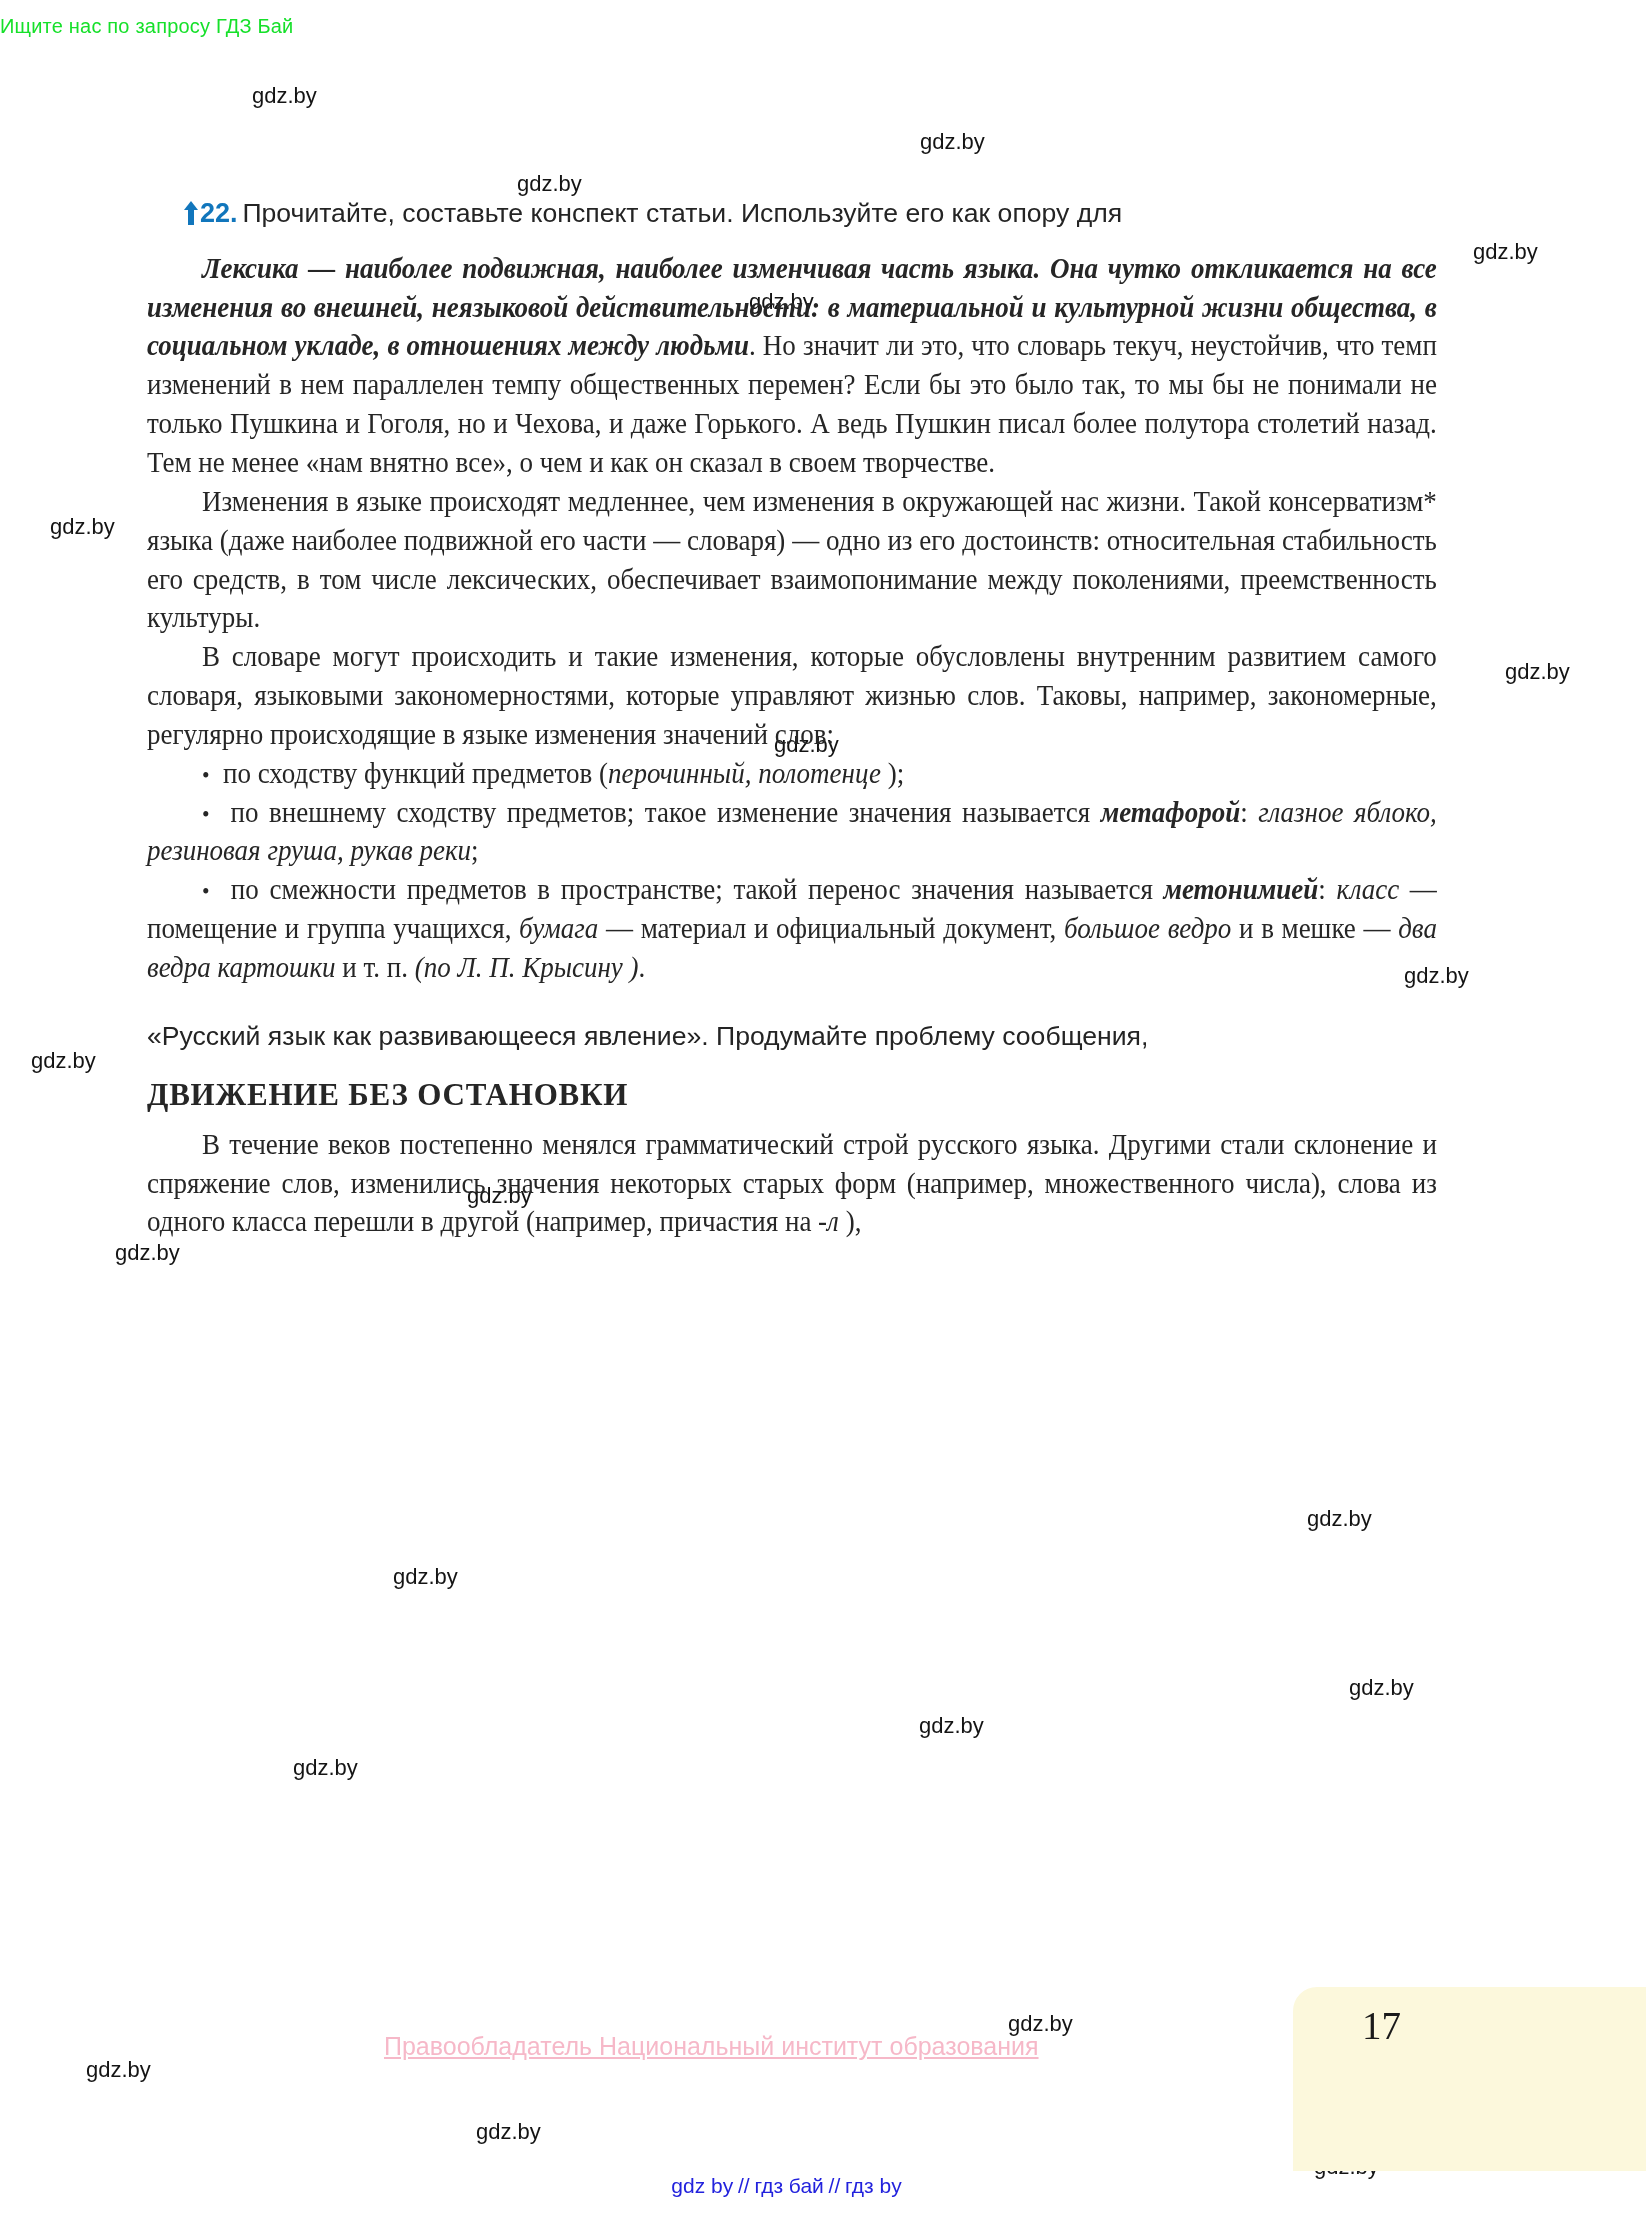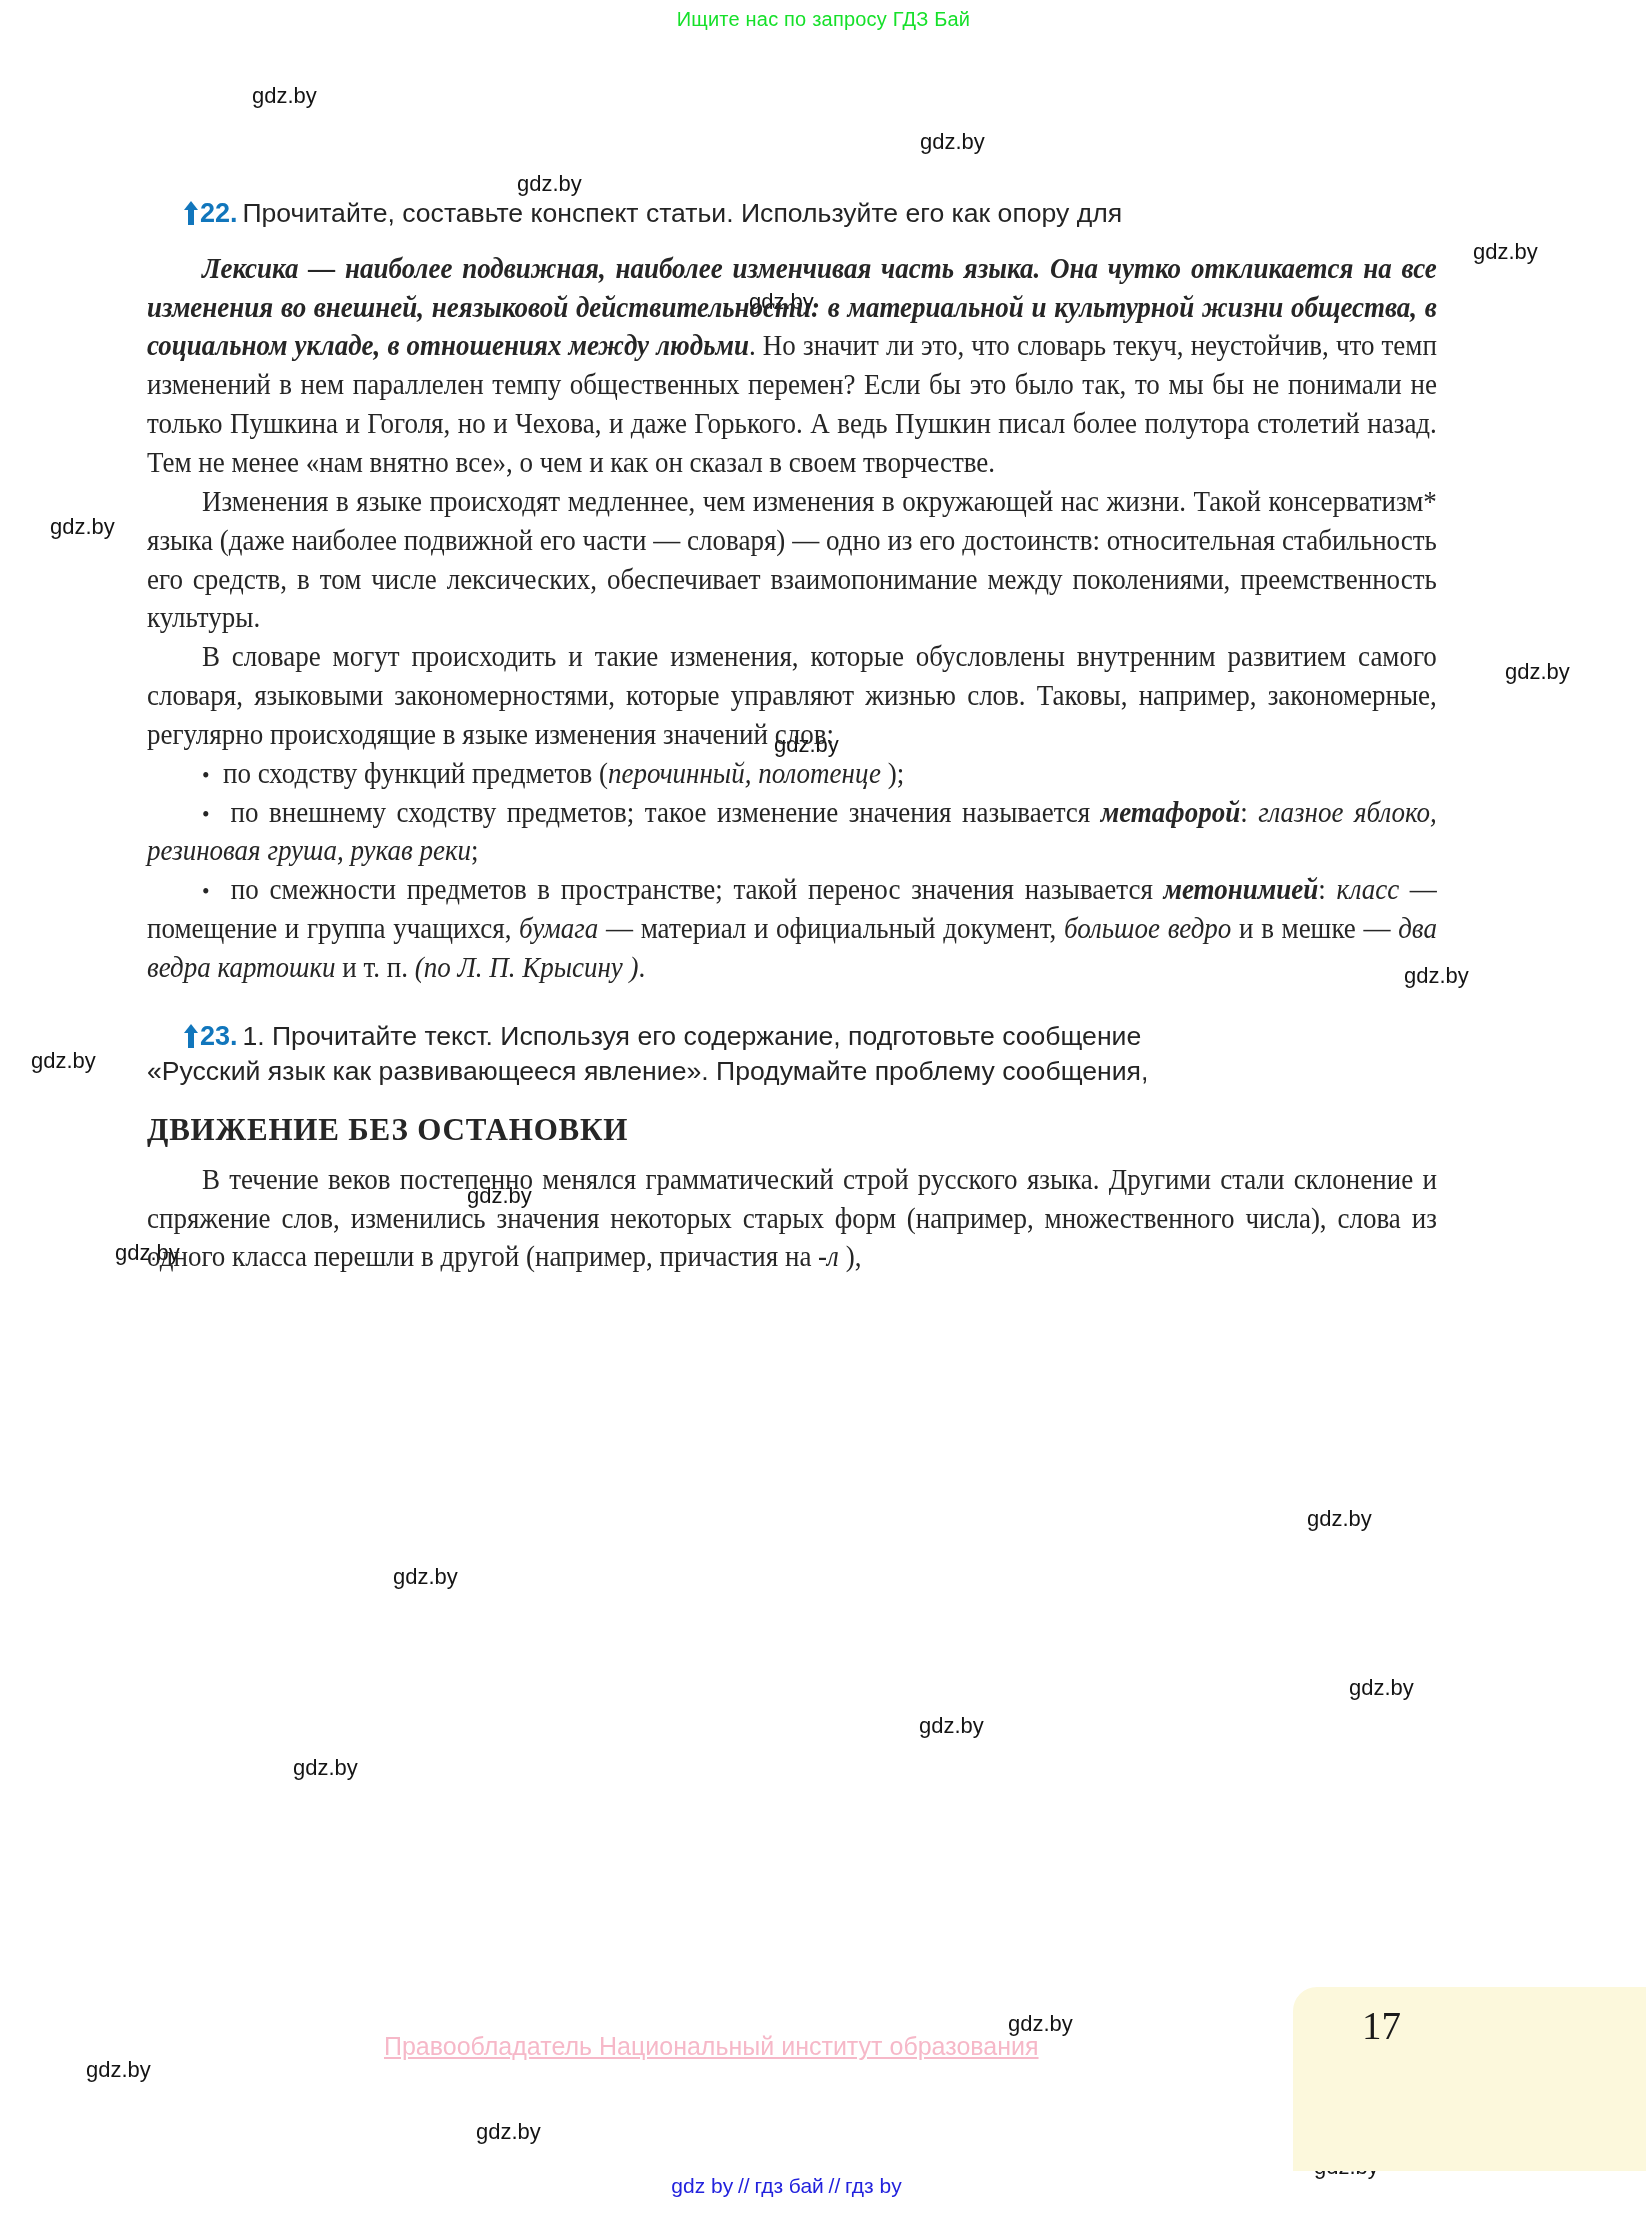--- a/index.html
+++ b/index.html
@@ -12,24 +12,23 @@
     width: 1647px;
     height: 2216px;
     background: #ffffff;
     overflow: hidden;
     font-family: "Liberation Serif", serif;
   }
 
   
   .top-banner {
     position: absolute;
-    top: 8px;
+    top: 15px;
     left: 0;
     width: 1647px;
-    text-align: center;
     font-family: "Liberation Sans", sans-serif;
     font-size: 20px;
     color: #16e02a;
     letter-spacing: 0.2px;
     white-space: nowrap;
   }
 
   
   .wm {
     position: absolute;
@@ -233,23 +232,20 @@
       <p class="bullet-p"><span class="bullet-dot">•</span>&nbsp; <span>по сходству функций предметов (</span><span class="it">перочинный, полотенце</span><span> );</span></p>
 
       <p class="bullet-p"><span class="bullet-dot">•</span>&nbsp; <span>по внешнему сходству предметов; такое изменение значения называется </span><span class="bi">метафорой</span><span>: </span><span class="it">глазное яблоко, резиновая груша, рукав реки</span><span>;</span></p>
 
       <p class="bullet-p"><span class="bullet-dot">•</span>&nbsp; <span>по смежности предметов в пространстве; такой перенос значения называется </span><span class="bi">метонимией</span><span>: </span><span class="it">класс</span><span> — помещение и группа учащихся, </span><span class="it">бумага</span><span> — материал и официальный документ, </span><span class="it">большое ведро</span><span> и в мешке — </span><span class="it">два ведра картошки</span><span> и т. п. </span><span class="it">(по Л. П. Крысину )</span><span>.</span></p>
     </div>
 
     <div style="height:32px"></div>
 
     <div class="ex-block">
-      <p class="task-line hang">
-        <span class="arrow-up"></span><span class="ex-num">23.</span><span>1. Прочитайте текст. Используя его содержание, подготовьте сообщение</span>
-      </p>
       <p class="task-line">«Русский язык как развивающееся явление». Продумайте проблему сообщения,</p>
 
       <h2 class="story-title">ДВИЖЕНИЕ БЕЗ ОСТАНОВКИ</h2>
 
       <p class="body-p"><span>В течение веков постепенно менялся грамматический строй русского языка. Другими стали склонение и спряжение слов, изменились значения некоторых старых форм (например, множественного числа), слова из одного класса перешли в другой (например, причастия на -</span><span class="it">л</span><span> ),</span></p>
     </div>
 
   </div>
 
   <div class="pagebox"></div>

